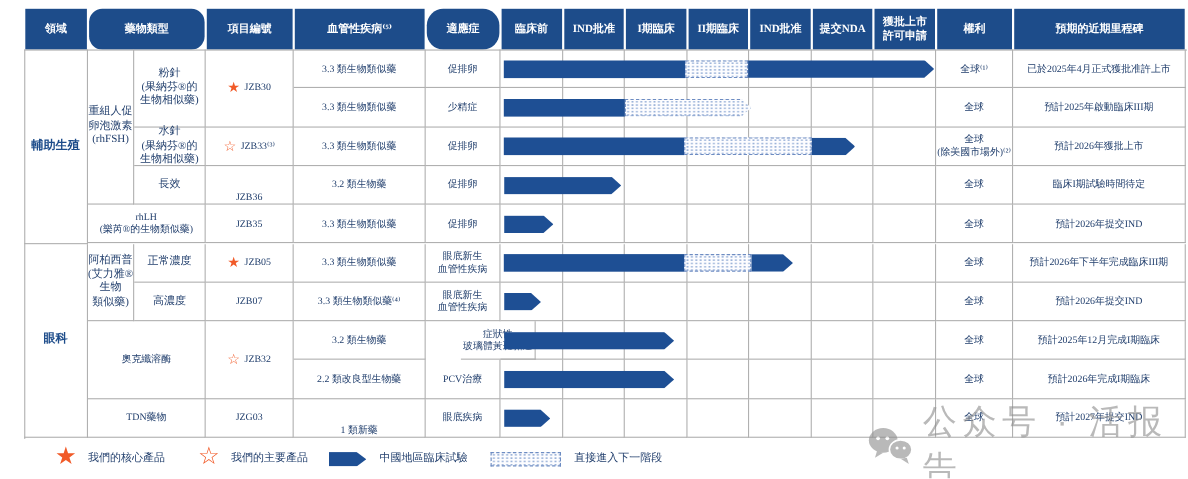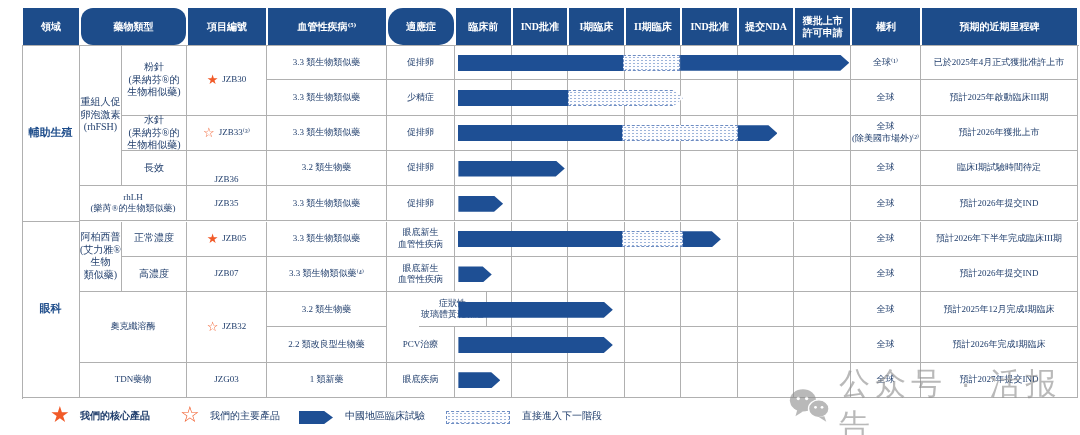--- a/index.html
+++ b/index.html
@@ -259,21 +259,21 @@
       </div>
       <div class="cell reg" style="left: 267px; top: 256.8px; width: 120px; height: 35.3px;">
         <div>3.3 類生物類似藥⁽⁴⁾</div>
       </div>
       <div class="cell reg" style="left: 267px; top: 292.1px; width: 120px; height: 35.3px;">
         <div>3.2 類生物藥</div>
       </div>
       <div class="cell reg" style="left: 267px; top: 327.4px; width: 120px; height: 35.3px;">
         <div>2.2 類改良型生物藥</div>
       </div>
-      <div class="cell reg" style="left: 267px; top: 362.7px; width: 120px; height: 35.3px;">
+      <div class="cell reg" style="left: 267px; top: 362.7px; width: 120px; height: 35.3px; justify-content: flex-end;">
         <div>1 類新藥</div>
       </div>
       <div class="cell ind" style="left: 387px; top: 45px; width: 68px; height: 35.3px;">
         <div>促排卵</div>
       </div>
       <div class="cell ind" style="left: 387px; top: 80.3px; width: 68px; height: 35.3px;">
         <div>少精症</div>
       </div>
       <div class="cell ind" style="left: 387px; top: 115.6px; width: 68px; height: 35.3px;">
         <div>促排卵</div>
@@ -377,21 +377,21 @@
       <div class="barseg dotted" style="left: 621.886px; top: 231.15px; width: 61.0971px;"></div>
       <div class="barseg solid tip" style="left: 682.983px; top: 231.15px; width: 37.9029px;"></div>
       <div class="barseg solid tip" style="left: 458.394px; top: 266.45px; width: 33.3771px;"></div>
       <div class="barseg solid tip" style="left: 458.394px; top: 301.75px; width: 154.44px;"></div>
       <div class="barseg solid tip" style="left: 458.394px; top: 337.05px; width: 154.44px;"></div>
       <div class="barseg solid tip" style="left: 458.394px; top: 372.35px; width: 41.8629px;"></div>
     </div>
 
   <div id="legend" style="position:absolute;left:0;top:401px;width:1080px;height:34px;">
     <span class="legend-icon-star" style="left:50px;">★</span>
-    <span class="legend-label" style="left:80px;font-weight:bold;">我們的核心產品</span>
+    <span class="legend-label" style="left:80px;">我們的核心產品</span>
     <span class="legend-icon-star" style="left:180px;">☆</span>
     <span class="legend-label" style="left:210px;">我們的主要產品</span>
     <span class="legend-arrow" style="left:299px;"></span>
     <span class="legend-label" style="left:345px;">中國地區臨床試驗</span>
     <span class="legend-dotted" style="left:446px;"></span>
     <span class="legend-label" style="left:522px;">直接進入下一階段</span>
   </div>
 
   <div class="watermark">
     <svg width="46" height="38" viewBox="0 0 46 38">

